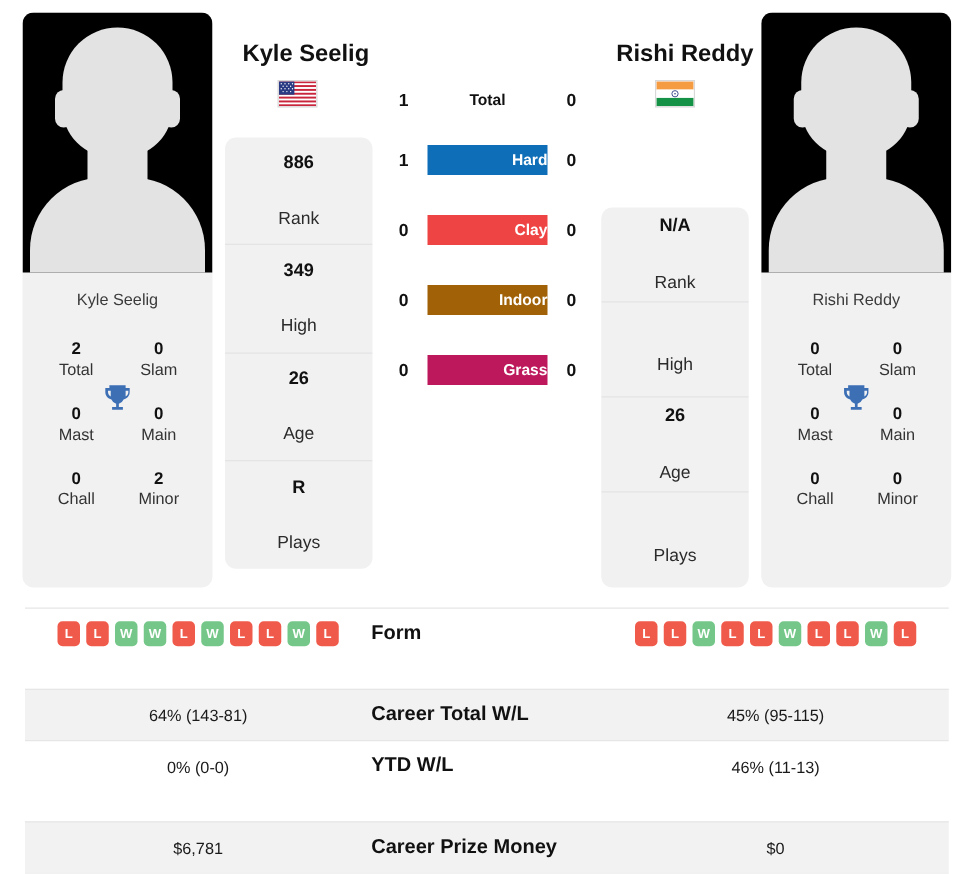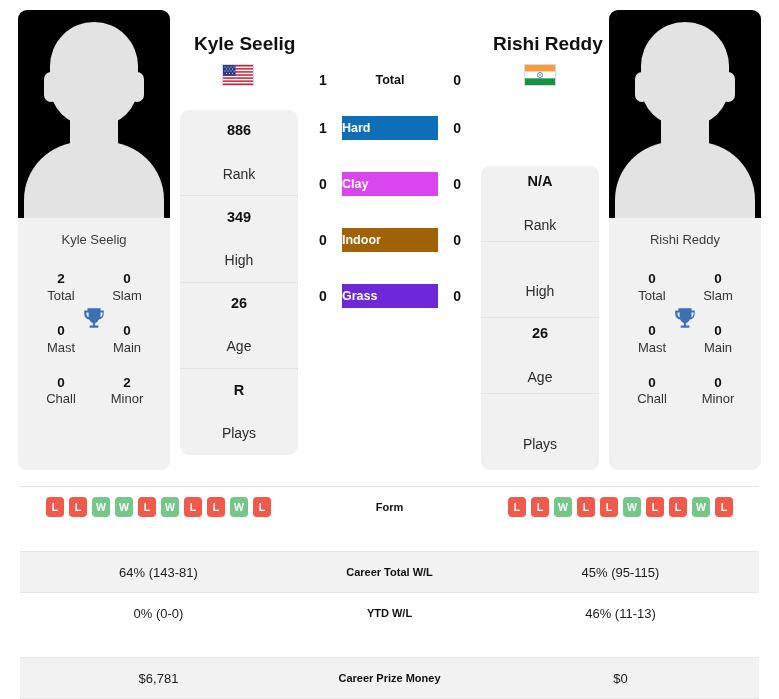--- a/index.html
+++ b/index.html
@@ -138,21 +138,21 @@
     position: absolute; top: 50%; transform: translateY(-50%);
     font-size: 14px; font-weight: bold; color: #111;
   }
   .h2h-left  { left: 14px; }
   .h2h-right { right: 14px; }
   .h2h-label {
     font-size: 12.5px; font-weight: bold; color: #111;
   }
   .surface-badge {
     width: 96px; padding: 5px 0;
-    text-align: left;
+    text-align: right;
     font-size: 12.5px; font-weight: bold;
     color: #ffffff;
   }
 
   
   .cmp-table {
     position: absolute;
     left: 20px; top: 486px;
     width: 739px;
   }
@@ -163,22 +163,22 @@
   }
   .cmp-row.shaded { background: #f2f2f2; margin-top: 24px; }
   .cmp-row.plain  { background: #ffffff; }
   .cmp-cell-side {
     flex: 1 1 0;
     display: flex; align-items: center; justify-content: center;
     font-size: 13px; color: #1a1a1a;
   }
   .cmp-cell-mid {
     width: 185px;
-    text-align: center;
-    font-size: 11px; font-weight: bold; color: #111;
+    text-align: left;
+    font-size: 16px; font-weight: bold; color: #111;
   }
   .form-strip { display: flex; gap: 5px; }
   .form-chip {
     width: 18px; height: 20px;
     border-radius: 4px;
     color: #fff;
     font-size: 10.5px; font-weight: bold;
     display: flex; align-items: center; justify-content: center;
   }
   .chip-w { background: #74c788; }
@@ -321,31 +321,31 @@
         <span class="h2h-label">Total</span>
         <span class="h2h-right">0</span>
       </div>
       <div class="h2h-row">
         <span class="h2h-left">1</span>
         <span class="surface-badge" style="background:#0e6eb8">Hard</span>
         <span class="h2h-right">0</span>
       </div>
       <div class="h2h-row">
         <span class="h2h-left">0</span>
-        <span class="surface-badge" style="background:#d946ef">Clay</span>
+        <span class="surface-badge" style="background:#ef4444">Clay</span>
         <span class="h2h-right">0</span>
       </div>
       <div class="h2h-row">
         <span class="h2h-left">0</span>
         <span class="surface-badge" style="background:#a16207">Indoor</span>
         <span class="h2h-right">0</span>
       </div>
       <div class="h2h-row">
         <span class="h2h-left">0</span>
-        <span class="surface-badge" style="background:#6d28d9">Grass</span>
+        <span class="surface-badge" style="background:#be185d">Grass</span>
         <span class="h2h-right">0</span>
       </div>
     </div>
 
     <div class="stat-card left">
       <div class="stat-cell">
         <div class="stat-val">886</div>
         <div class="stat-lbl">Rank</div>
       </div>
       <div class="stat-cell">

